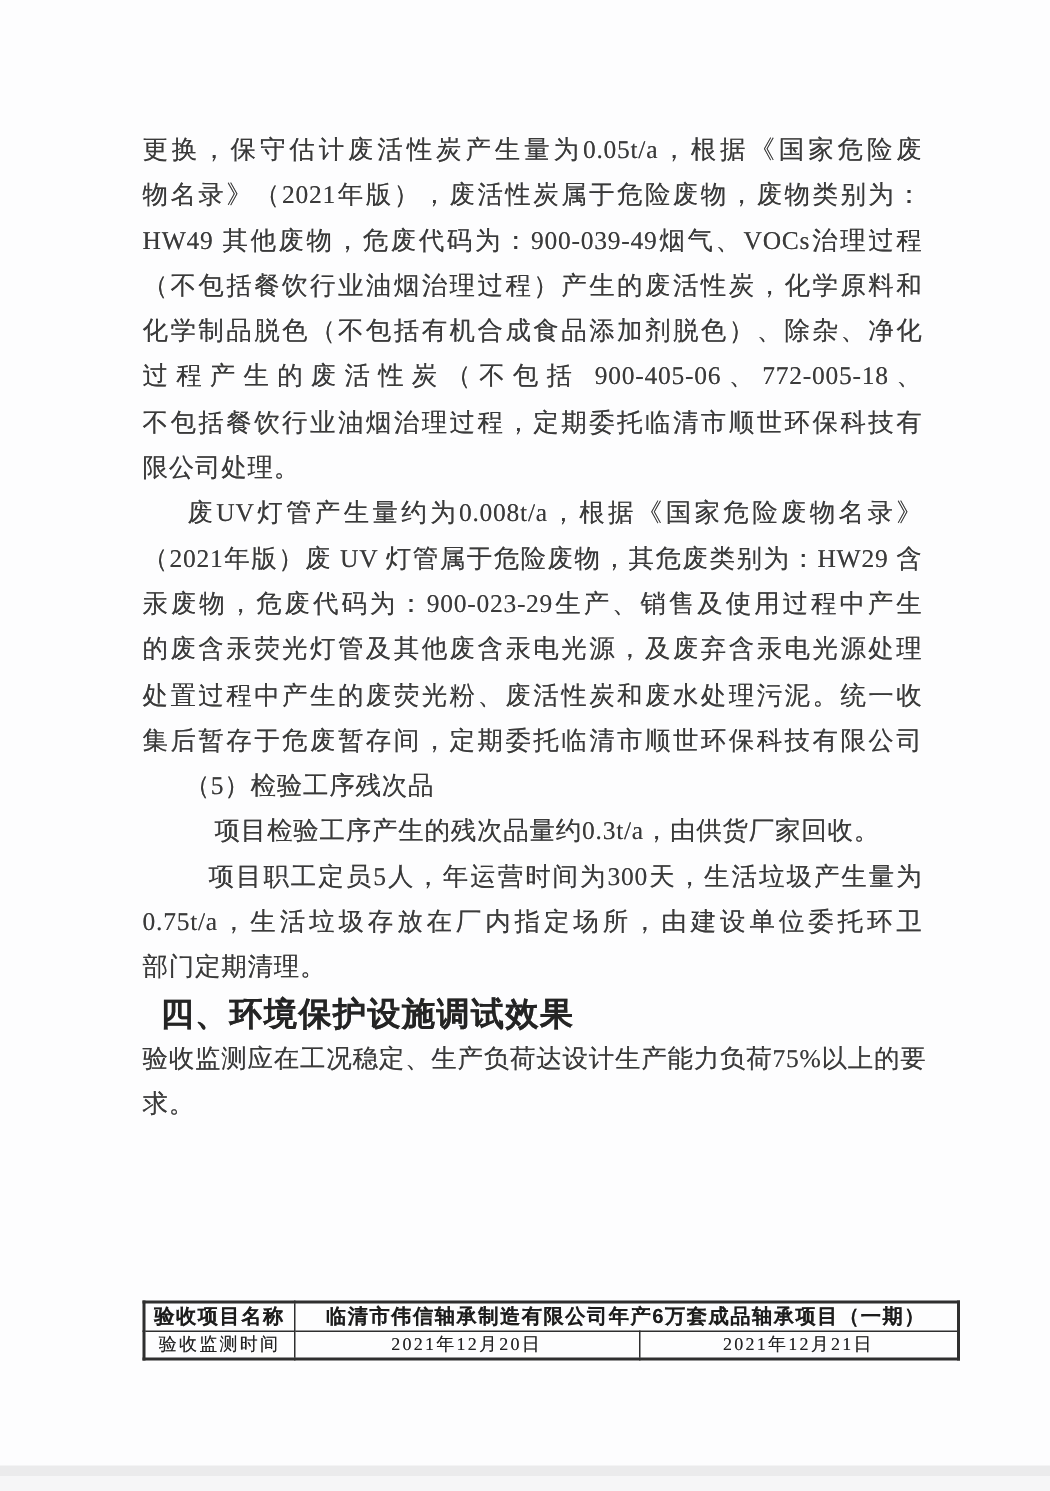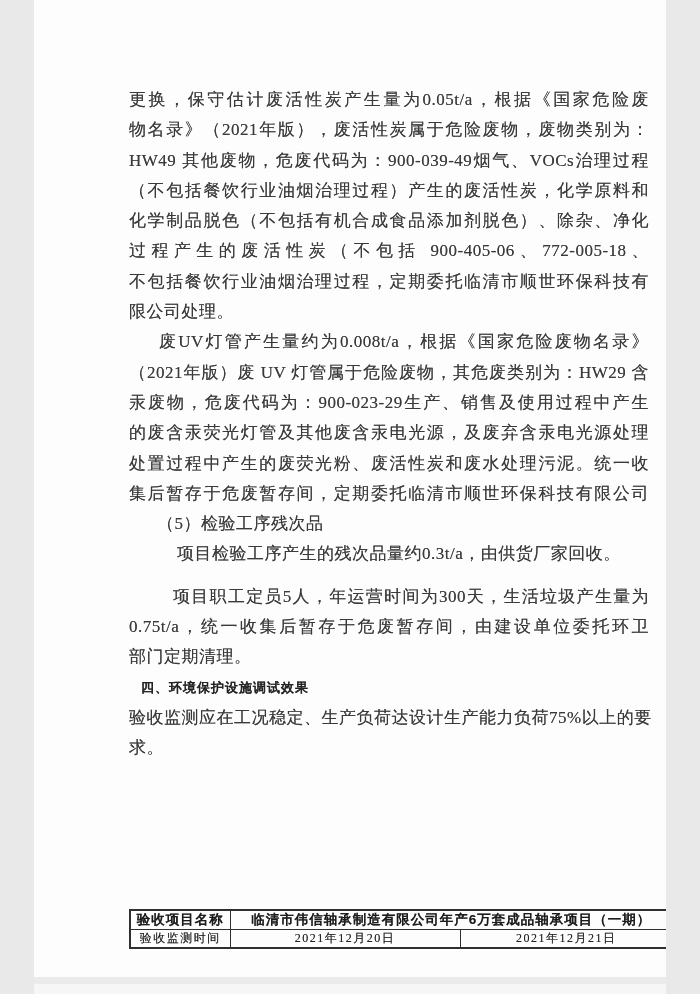--- a/index.html
+++ b/index.html
@@ -1,39 +1,39 @@
 <!DOCTYPE html>
 <html><head>
 <meta charset="utf-8">
 <style>
   html,body{margin:0;padding:0;background:#e9e9ea;}
   .page{
-    position:relative;width:632px;height:994px;margin:0 auto;
+    position:relative;width:700px;height:994px;margin:0 auto;
     background:#fdfdfe;overflow:hidden;
     font-family:"Liberation Serif","DejaVu Serif",serif;
   }
   .doc{
     position:absolute;left:95px;top:85px;width:520px;
     font-size:17px;line-height:30.3px;letter-spacing:.5px;
     color:#3a3a3a;text-shadow:0 0 .4px rgba(70,70,70,.7);
   }
   .ln{height:30.3px;text-align:justify;text-align-last:justify;white-space:nowrap;}
   .ln.endline{text-align-last:left;}
   .ln.i12{text-indent:12px;}
   .ln.i28{text-indent:28px;}
   .ln.i30{text-indent:30px;}
   .ln.i42{text-indent:42px;}
-  .ln.i44{text-indent:44px;margin-top:12px;}
+  .ln.i44{text-indent:44px;}
   .ln.i48{text-indent:48px;}
   .ln.sect{
     font-family:"Liberation Sans","DejaVu Sans",sans-serif;
-    font-weight:bold;font-size:13px;color:#242424;letter-spacing:1px;
+    font-weight:bold;font-size:22px;color:#242424;letter-spacing:1px;
   }
   .vtable{
-    position:absolute;left:95px;top:909px;width:543px;
+    position:absolute;left:95px;top:867px;width:543px;
     border-collapse:collapse;table-layout:fixed;
     color:#222;text-shadow:0 0 .4px rgba(60,60,60,.6);
   }
   .vtable td{
     border:1px solid #2f2f2f;height:16px;padding:0 2px;
     text-align:center;vertical-align:middle;
     font-size:12px;letter-spacing:1.5px;overflow:hidden;white-space:nowrap;
   }
   .vtable{border:2px solid #2f2f2f;}
   .vtable .hd{
@@ -69,21 +69,21 @@
       <div class="ln">的废含汞荧光灯管及其他废含汞电光源，及废弃含汞电光源处理</div>
       <div class="ln">处置过程中产生的废荧光粉、废活性炭和废水处理污泥。统一收</div>
       <div class="ln">集后暂存于危废暂存间，定期委托临清市顺世环保科技有限公司</div>
     </div>
 
     <div class="ln endline i28">（5）检验工序残次品</div>
     <div class="ln endline i48">项目检验工序产生的残次品量约0.3t/a，由供货厂家回收。</div>
 
     <div>
       <div class="ln i44">项目职工定员5人，年运营时间为300天，生活垃圾产生量为</div>
-      <div class="ln">0.75t/a，统一收集后暂存于危废暂存间，由建设单位委托环卫</div>
+      <div class="ln">0.75t/a，生活垃圾存放在厂内指定场所，由建设单位委托环卫</div>
       <div class="ln endline">部门定期清理。</div>
     </div>
 
     <div class="ln endline sect i12">四、环境保护设施调试效果</div>
 
     <div>
       <div class="ln">验收监测应在工况稳定、生产负荷达设计生产能力负荷75%以上的要</div>
       <div class="ln endline">求。</div>
     </div>
 

